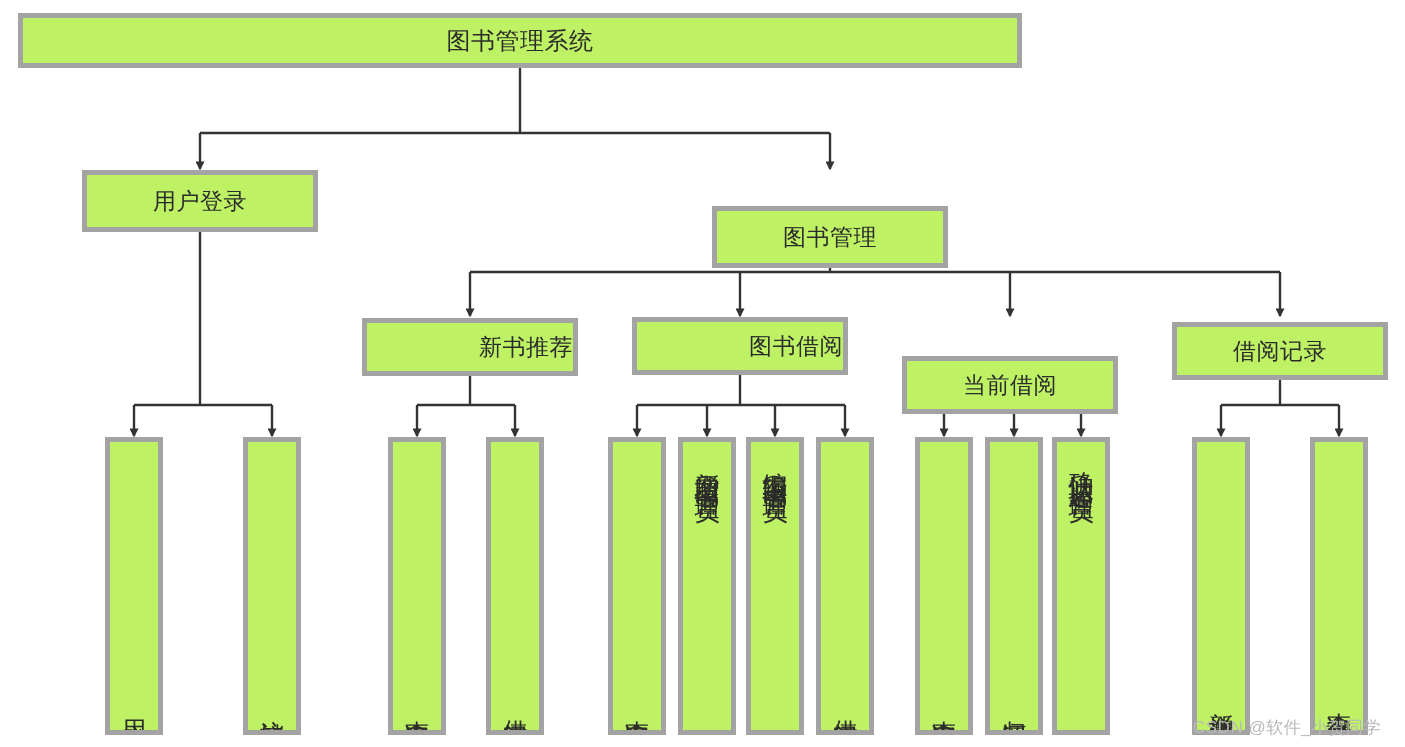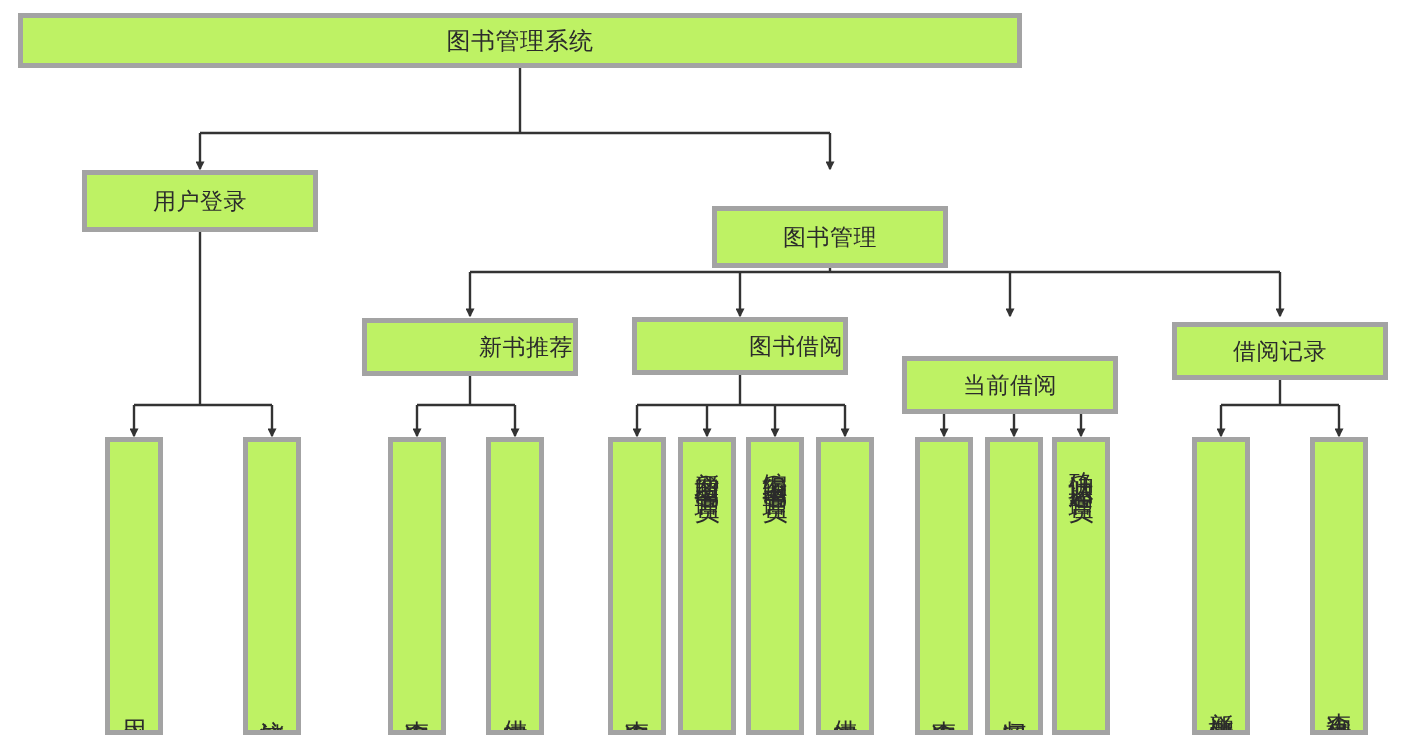--- a/index.html
+++ b/index.html
@@ -178,13 +178,14 @@
         <span class="label">确认归还（管理员）</span>
       </div>
       <div class="node vertical" style="left: 1192px; top: 437px; width: 58px; height: 298px;">
         <span class="label">新增借阅记录</span>
       </div>
       <div class="node vertical" style="left: 1310px; top: 437px; width: 58px; height: 298px;">
         <span class="label">查询借阅记录</span>
       </div>
     </div>
 
+  <div class="watermark" style="left: 1193px; top: 716px;">CSDN @软件_小贺同学</div>
 </div>
 
 </body></html>

